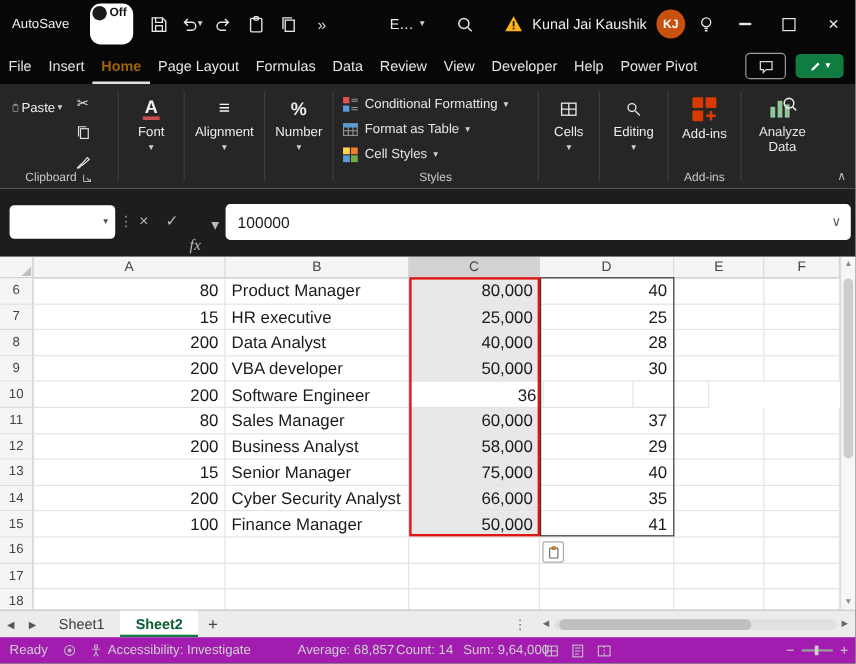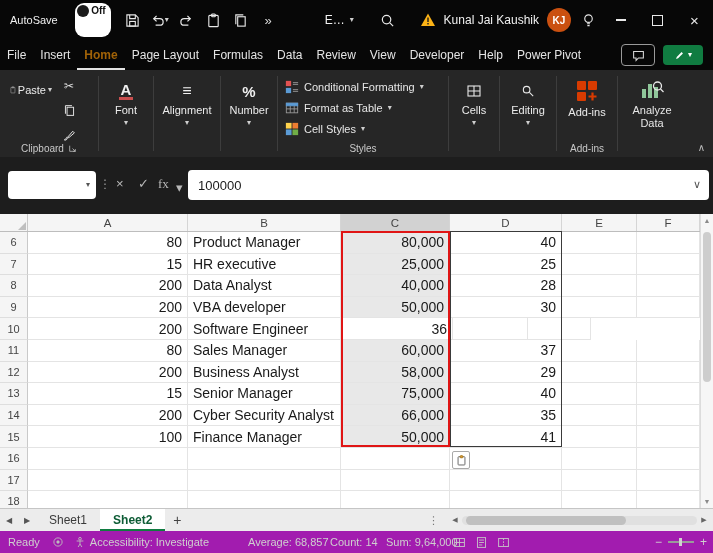--- a/index.html
+++ b/index.html
@@ -348,21 +348,21 @@
   </div>
 
   <div class="fbar">
     <div class="namebox">
       <span style="margin-right:auto;padding-left:8px;"></span>
       <span class="caret" style="color:#555">▾</span>
     </div>
     <span class="fb-dots">⋮</span>
     <span class="fb-ico" style="left:116px">×</span>
     <span class="fb-ico" style="left:138px">✓</span>
-    <span class="fb-ico" style="left:158px;font-family:'Liberation Serif',serif;">fx</span>
+    <span class="fb-ico" style="left:158px;font-style:italic;font-family:'Liberation Serif',serif;margin-top:20px;">fx</span>
     <span class="fb-ico caret" style="left:176px;top:24px;">▾</span>
     <div class="fb-input">
       <span>100000</span>
       <span class="fb-expand">∨</span>
     </div>
   </div>
 
   <div class="grid">
     <div class="col-headers">
       <div class="corner"></div>

